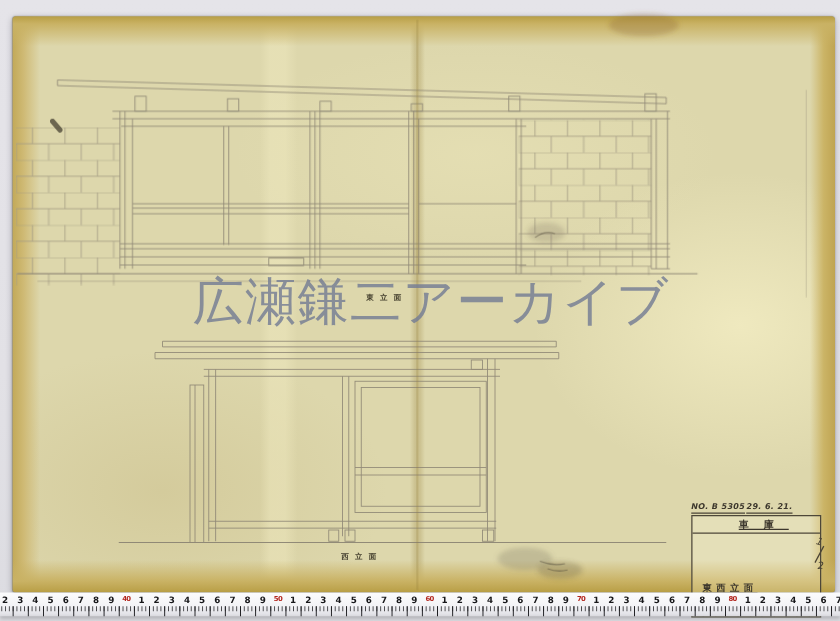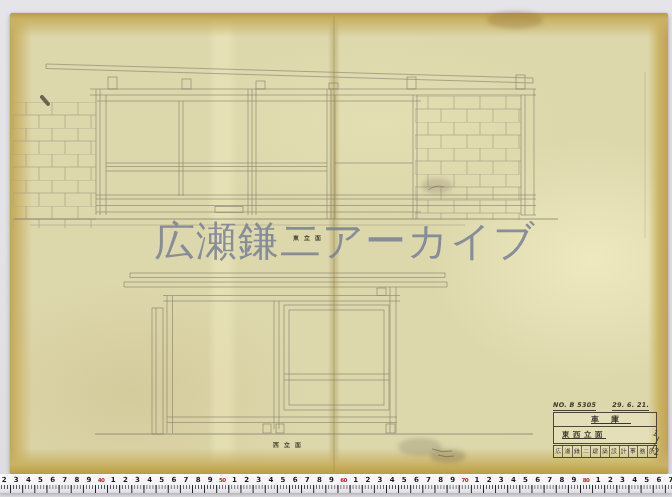--- a/index.html
+++ b/index.html
@@ -26,26 +26,26 @@
   .watermark{position:absolute;left:154px;top:219px;font-size:41px;line-height:44px;
     letter-spacing:1px;font-weight:500;color:rgba(116,124,148,.82);white-space:nowrap;text-align:right;}
 
   
   .caption{position:absolute;color:#45402f;font-size:6px;font-weight:600;letter-spacing:5px;white-space:nowrap;}
   .caption.upper{left:293px;top:234px;}
   .caption.lower{left:273px;top:441px;}
 
   
   .tblock{position:absolute;left:553px;top:401px;width:104px;color:#3c372c;}
-  .tb-no{display:flex;gap:16px;font-size:6.4px;font-style:italic;font-weight:700;letter-spacing:.3px;align-items:center;}
+  .tb-no{display:flex;gap:1px;font-size:6.4px;font-style:italic;font-weight:700;letter-spacing:.3px;align-items:center;}
   .tb-no span{border-bottom:.8px solid #4a4436;padding-bottom:.5px;white-space:nowrap;}
   .tb-box{margin-top:1px;border:1px solid #4d4738;background:rgba(250,246,220,.25);text-decoration:underline;}
   .tb-row1{height:13px;line-height:13px;text-align:center;font-size:8px;font-weight:700;
     letter-spacing:12px;text-indent:12px;border-bottom:1.4px solid #4d4738;}
-  .tb-row2{height:16px;line-height:16px;padding-left:8px;font-size:7.5px;font-weight:600;letter-spacing:3.5px;}
+  .tb-row2{height:16px;line-height:16px;padding-left:8px;font-size:7.5px;font-weight:600;letter-spacing:3.5px;margin-top:36px;}
   .tb-stamp{margin-top:1px;border:1px solid #4d4738;height:11px;display:flex;background:rgba(250,246,220,.2);}
   .tb-stamp .cell{flex:1 1 0;border-right:.5px solid rgba(70,64,50,.75);font-size:6px;line-height:10px;
     text-align:center;overflow:hidden;}
   .tb-stamp .cell:last-child{border-right:none;}
   .sheetfrac{position:absolute;color:#4a4334;font-style:italic;}
   .sheetfrac.num{left:653px;top:429px;font-size:8px;transform:rotate(18deg);}
   .sheetfrac.slash{left:648px;top:443px;width:15px;border-top:1px solid #4a4334;transform:rotate(-62deg);}
   .sheetfrac.den{left:654px;top:448px;font-size:8px;}
 
   

